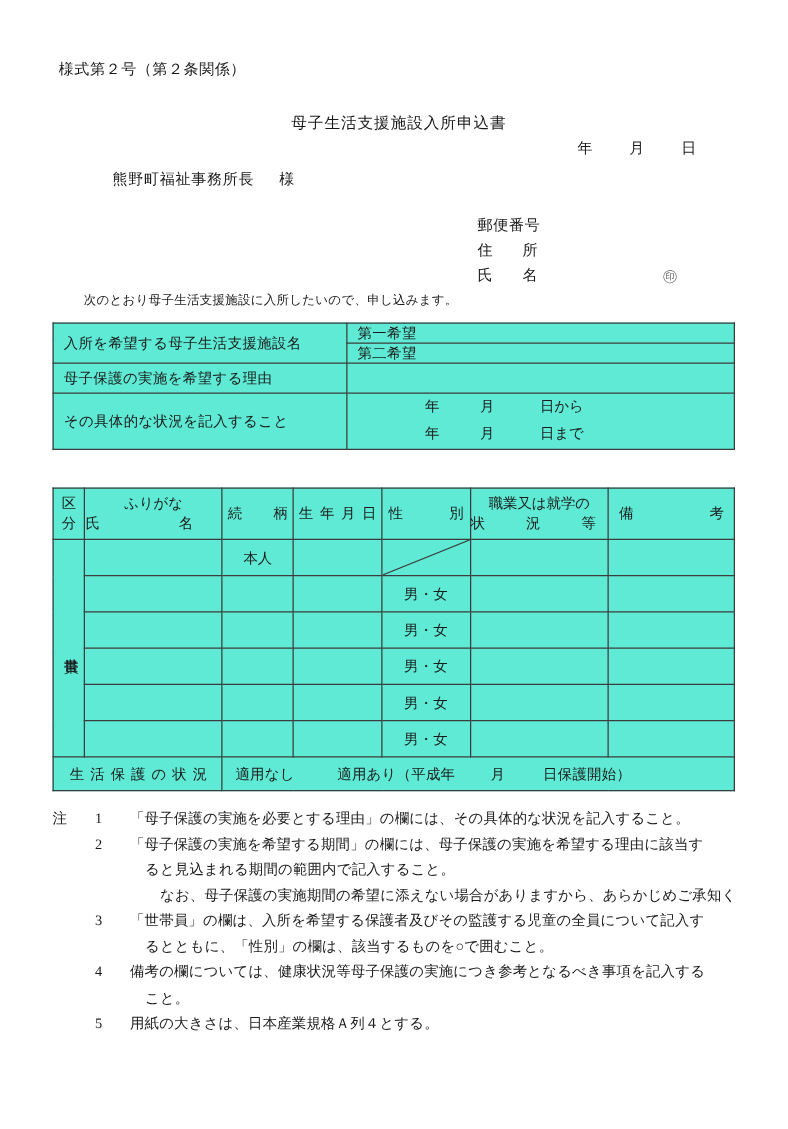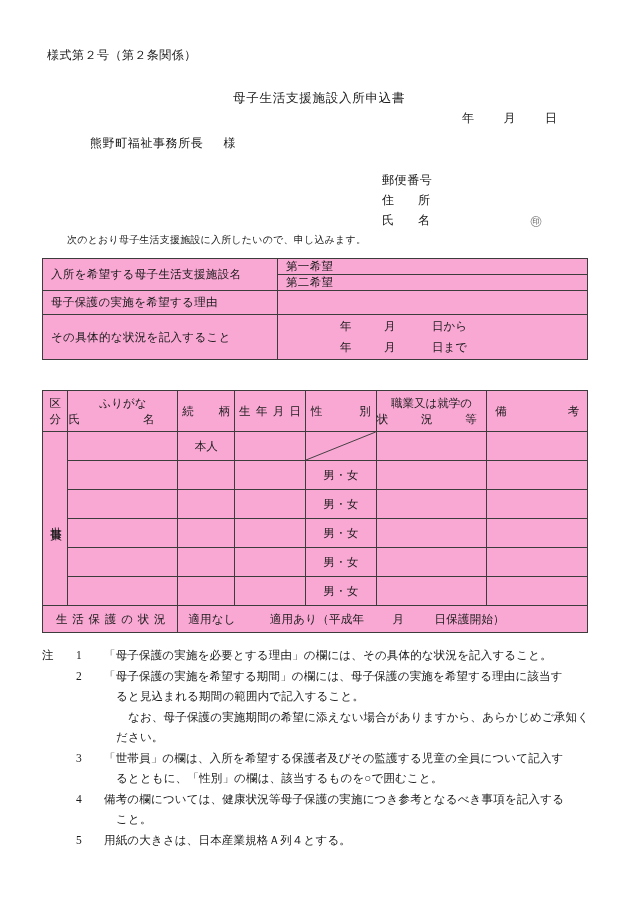--- a/index.html
+++ b/index.html
@@ -80,21 +80,21 @@
     left: 67px; top: 233px;
     font-size: 10px;
     letter-spacing: 0.02em;
   }
 
   
   table.form-table {
     position: absolute;
     border-collapse: collapse;
     font-size: 11.5px;
-    background: #f9a8d4;
+    background: #5eead4;
   }
   table.form-table td {
     border: 1px solid #3c3c3c;
     padding: 0;
     vertical-align: middle;
     font-size: 11.5px;
   }
 
   
   #table-wish {
@@ -412,25 +412,20 @@
     <div class="note-row">
       <span class="note-kanji"></span>
       <span class="note-num"></span>
       <span class="note-body cont">ると見込まれる期間の範囲内で記入すること。</span>
     </div>
     <div class="note-row">
       <span class="note-kanji"></span>
       <span class="note-num"></span>
       <span class="note-body nao">なお、母子保護の実施期間の希望に添えない場合がありますから、あらかじめご承知く</span>
     </div>
-    <div class="note-row">
-      <span class="note-kanji"></span>
-      <span class="note-num"></span>
-      <span class="note-body cont">ださい。</span>
-    </div>
 
     <div class="note-row">
       <span class="note-kanji"></span>
       <span class="note-num">3</span>
       <span class="note-body">「世帯員」の欄は、入所を希望する保護者及びその監護する児童の全員について記入す</span>
     </div>
     <div class="note-row">
       <span class="note-kanji"></span>
       <span class="note-num"></span>
       <span class="note-body cont">るとともに、「性別」の欄は、該当するものを○で囲むこと。</span>

